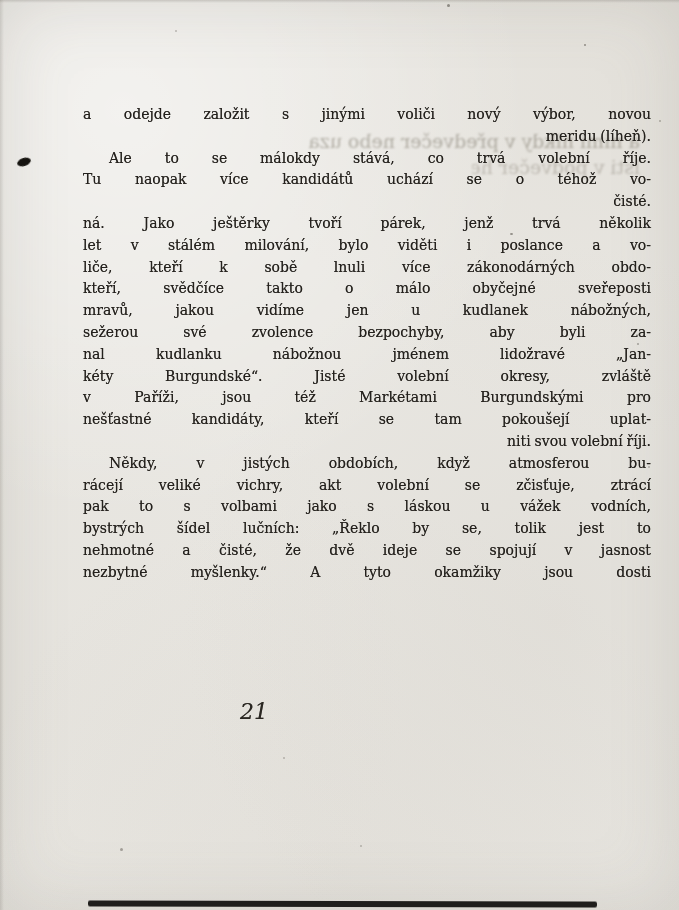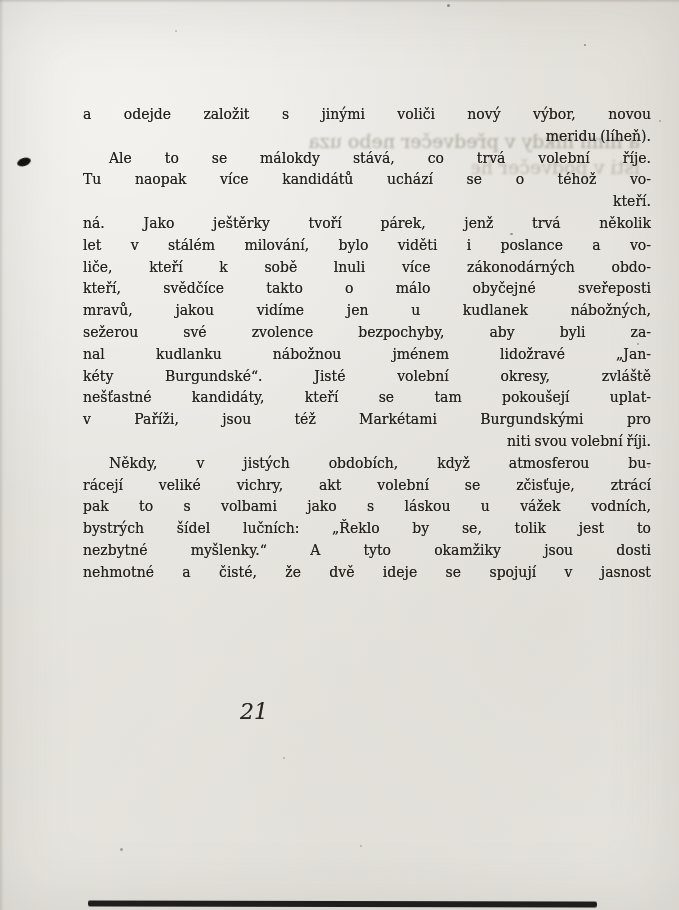--- a/index.html
+++ b/index.html
@@ -100,38 +100,38 @@
 <div class="page">
 
   <div class="ghost ghost-1">a nimi nikdy v předvečer nebo uza</div>
   <div class="ghost ghost-2">lsti v podvečer he</div>
 
   <div class="text-block" id="textBlock">
       <div class="line j">a odejde založit s jinými voliči nový výbor, novou</div>
       <div class="line">meridu (líheň).</div>
       <div class="line j ind">Ale to se málokdy stává, co trvá volební říje.</div>
       <div class="line j">Tu naopak více kandidátů uchází se o téhož vo-</div>
-      <div class="line">kteří.</div>
+      <div class="line">čisté.</div>
       <div class="line j">ná. Jako ještěrky tvoří párek, jenž trvá několik</div>
       <div class="line j">let v stálém milování, bylo viděti i poslance a vo-</div>
       <div class="line j">liče, kteří k sobě lnuli více zákonodárných obdo-</div>
       <div class="line j">kteří, svědčíce takto o málo obyčejné sveřeposti</div>
       <div class="line j">mravů, jakou vidíme jen u kudlanek nábožných,</div>
       <div class="line j">sežerou své zvolence bezpochyby, aby byli za-</div>
       <div class="line j">nal kudlanku nábožnou jménem lidožravé „Jan-</div>
       <div class="line j">kéty Burgundské“. Jisté volební okresy, zvláště</div>
+      <div class="line j">v Paříži, jsou též Markétami Burgundskými pro</div>
       <div class="line j">nešťastné kandidáty, kteří se tam pokoušejí uplat-</div>
-      <div class="line j">v Paříži, jsou též Markétami Burgundskými pro</div>
       <div class="line">niti svou volební říji.</div>
       <div class="line j ind">Někdy, v jistých obdobích, když atmosferou bu-</div>
       <div class="line j">rácejí veliké vichry, akt volební se zčisťuje, ztrácí</div>
       <div class="line j">pak to s volbami jako s láskou u vážek vodních,</div>
       <div class="line j">bystrých šídel lučních: „Řeklo by se, tolik jest to</div>
+      <div class="line j">nehmotné a čisté, že dvě ideje se spojují v jasnost</div>
       <div class="line j">nezbytné myšlenky.“ A tyto okamžiky jsou dosti</div>
-      <div class="line j">nehmotné a čisté, že dvě ideje se spojují v jasnost</div>
     </div>
 
   <div class="page-number">21</div>
 
   <div class="ink-blot"></div>
   <div class="scan-bar"></div>
   <div class="speck s1"></div>
   <div class="speck s2"></div>
   <div class="speck s3"></div>
   <div class="speck s4"></div>

